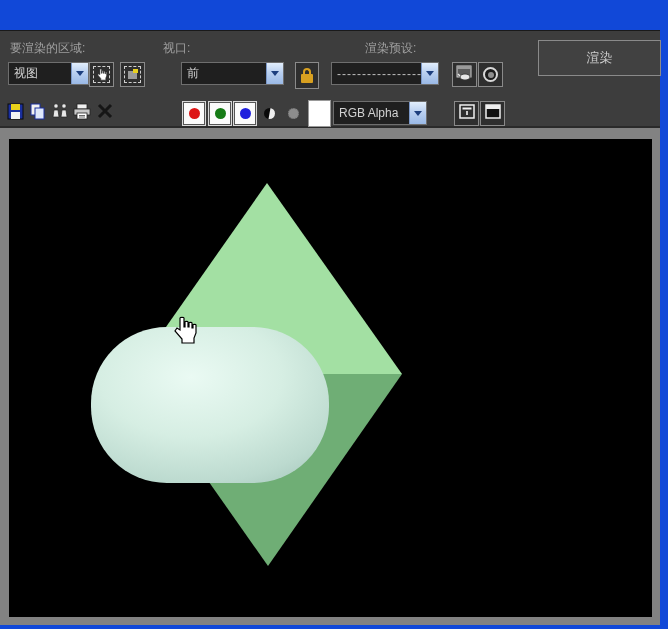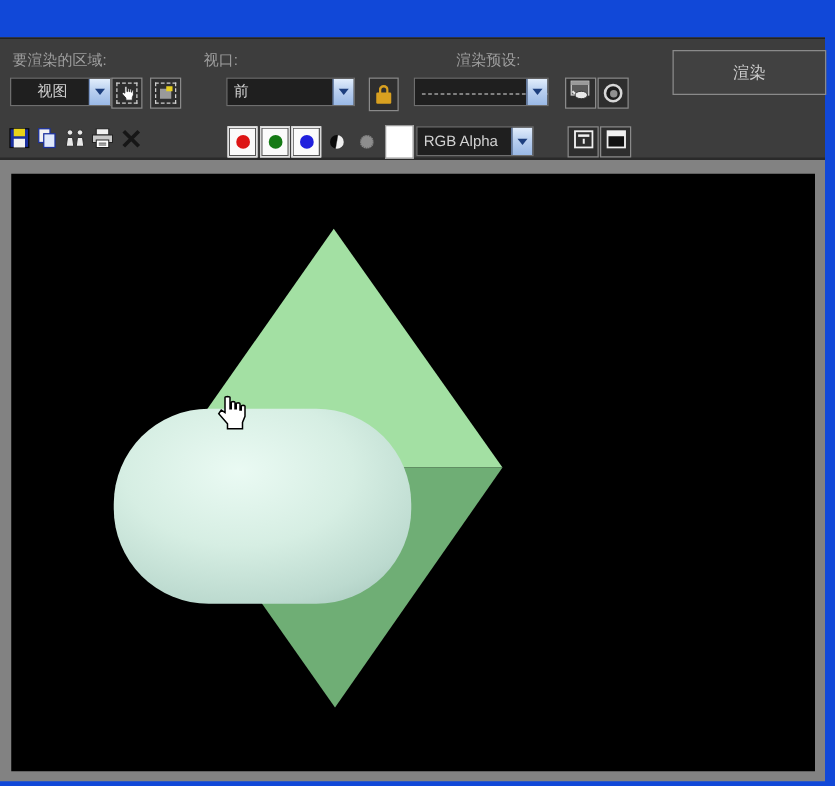--- a/index.html
+++ b/index.html
@@ -72,21 +72,21 @@
 <div class="window">
 
 
   <div class="client">
     <div class="toolbar">
 
       <div class="tlabel" style="left:10px; top:9px;">要渲染的区域:</div>
       <div class="tlabel" style="left:163px; top:9px;">视口:</div>
       <div class="tlabel" style="left:339px; top:9px;margin-left:26px;">渲染预设:</div>
 
-      <div class="dd" style="left:8px; top:31px; width:81px;justify-content:center;">
+      <div class="dd" style="left:8px; top:31px; width:81px;">
         <span class="dd-text">视图</span>
         <span class="dd-arrow">
             <span class="chev"></span>
           </span>
       </div>
 
       <div class="icon-btn" style="left:89px; top:31px;">
         <span class="dashed-box" style="width:17px;height:17px;">
           <svg width="12" height="12" viewBox="0 0 26 28">
               <path d="M8 1 C8 0 12 0 12 1 L12 10 L13 10 L13 5 C13 4 16 4 16 5 L16 10 L17 10 L17 6 C17 5 20 5 20 6 L20 11 L21 11 L21 8 C21 7 24 7 24 8 L24 16 L22 21 L22 26 L10 26 L10 22 L3 14 L5 11 L8 13 Z" fill="#fff" stroke="#222" stroke-width="1.5"></path>

